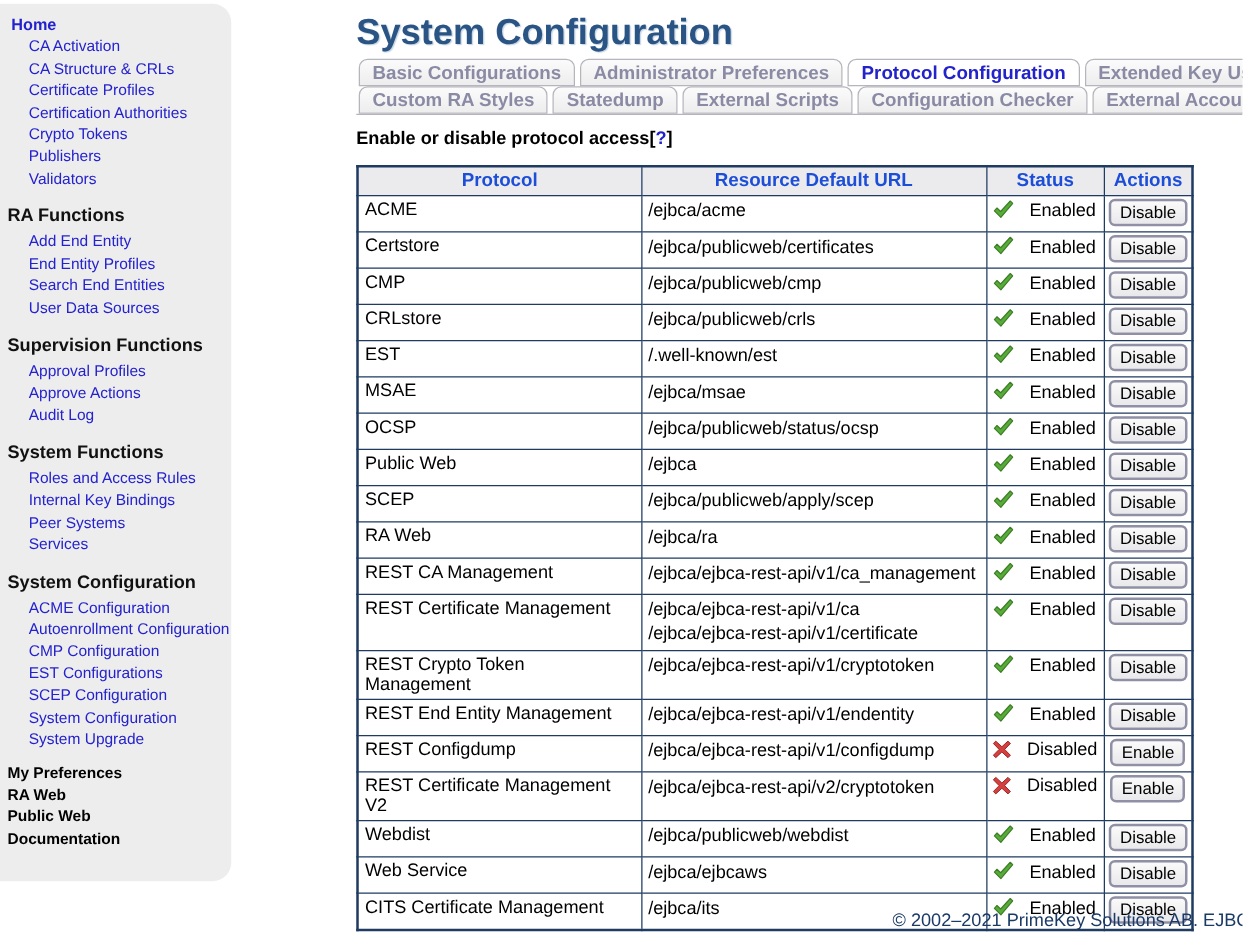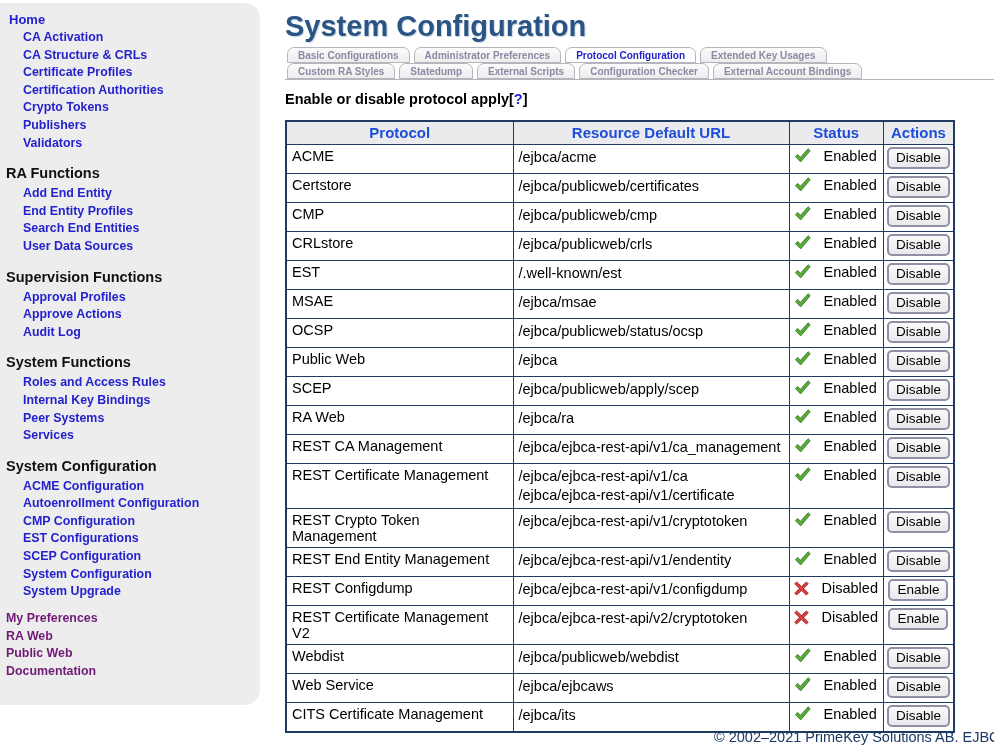--- a/index.html
+++ b/index.html
@@ -10,67 +10,67 @@
     position: relative;
     background: #ffffff;
     font-family: "Liberation Sans", sans-serif;
     color: #000;
   }
   a { text-decoration: none; cursor: pointer; }
 
   
   .sidebar {
     position: absolute; left: 0; top: 3px;
-    width: 260px; height: 702px;
+    width: 185px; height: 702px;
     background: #ededed;
     border-radius: 0 15px 15px 0;
     padding-top: 9px;
   }
   .side-home {
     display: block;
     margin: 0 0 2px 9px;
     font-size: 13px; font-weight: bold; color: #2422cd;
   }
   .side-section-label {
     margin: 13px 0 4px 6px;
     font-size: 14.5px; font-weight: bold; color: #111;
   }
   .side-item {
     display: block;
     margin-left: 23px;
     line-height: 17.6px;
-    font-size: 12.4px; font-weight: bold; color: #2422cd;
+    font-size: 12.4px; font-weight: normal; color: #2422cd;
     white-space: nowrap;
   }
   .side-footer { margin-top: 9px; }
   .side-flink {
     display: block;
     margin-left: 6px;
     line-height: 17.8px;
-    font-size: 12.4px; font-weight: bold; color: #701a75;
+    font-size: 12.4px; font-weight: bold; color: #000000;
   }
 
   
   .main { position: absolute; left: 285px; top: 0; width: 709px; }
   .page-title {
     margin: 9px 0 4px 0;
     font-size: 29px; line-height: 34px; font-weight: bold;
     color: #2a5483;
     text-shadow: 1px 1px 1px #c3d2e2;
   }
 
   .tabs { margin-top: 2px; border-bottom: 1px solid #b5b5bd; width: 709px; }
   .tabrow { display: flex; gap: 4px; margin-left: 2px; }
   .tab {
     padding: 2px 10px 1px 10px;
     border: 1px solid #b5b5bd;
     border-radius: 7px 7px 0 0;
     background: linear-gradient(#fbfbfb, #ededed);
     color: #8a8aa5;
-    font-size: 10px; font-weight: bold;
+    font-size: 15px; font-weight: bold;
     white-space: nowrap;
   }
   .tab.active { background: #ffffff; color: #2323cc; }
 
   .help-line { margin: 11px 0 13px 0; font-size: 14.5px; font-weight: bold; color: #000; }
   .help-q { color: #2323cc; font-weight: bold; }
 
   
   table.protocols {
     border-collapse: collapse;
@@ -243,21 +243,21 @@
 
         <div class="tab">External Scripts</div>
 
         <div class="tab">Configuration Checker</div>
 
         <div class="tab">External Account Bindings</div>
       </div>
   </div>
 
   <div class="help-line">
-    <span>Enable or disable protocol apply</span><span>[</span><a class="help-q">?</a><span>]</span>
+    <span>Enable or disable protocol access</span><span>[</span><a class="help-q">?</a><span>]</span>
   </div>
 
   <table class="protocols">
     <thead>
       <tr>
         <th style="width:227px">Protocol</th>
         <th style="width:276px">Resource Default URL</th>
         <th style="width:87px">Status</th>
         <th style="width:65px">Actions</th>
       </tr>

